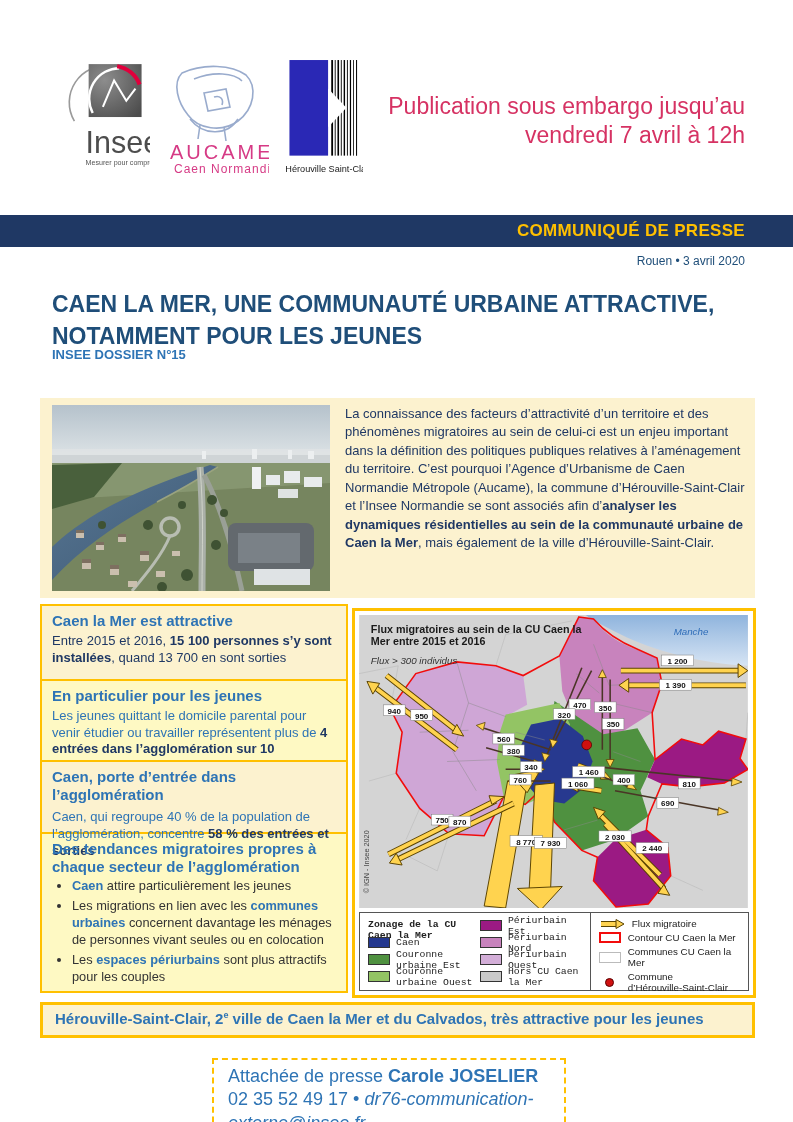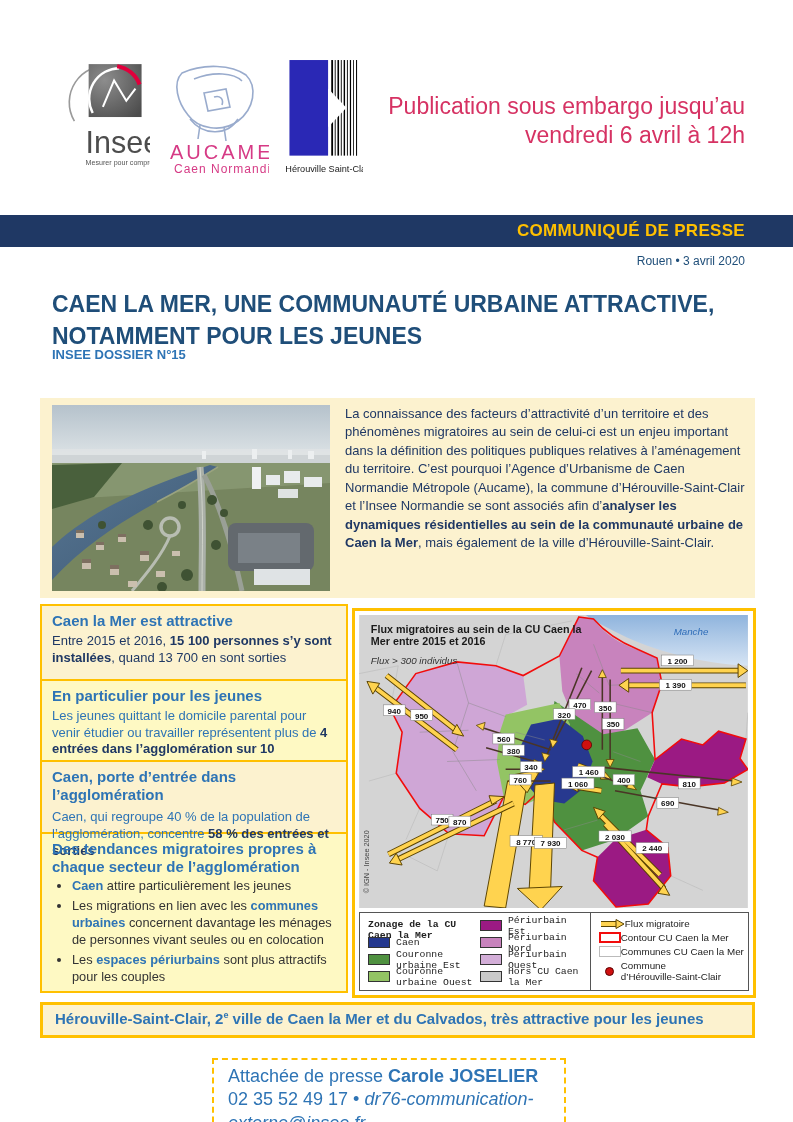--- a/index.html
+++ b/index.html
@@ -46,21 +46,21 @@
   .map-copy{font-size:7.5px;fill:#444;}
   .flux-label-bg{fill:#fff;stroke:#777;stroke-width:.5;}
   .flux-label{font-size:8.2px;font-weight:bold;fill:#111;text-anchor:middle;}
   .legend{margin-top:4px;border:1px solid #555;height:79px;display:flex;font-size:9.8px;color:#222;}
   .lg-left{flex:1.5;display:flex;padding:6px 4px 4px 8px;gap:6px;}
   .lg-col{flex:1;display:flex;flex-direction:column;justify-content:flex-start;gap:4px;font-family:Liberation Mono, monospace;}
   .lg-title{font-weight:bold;height:13px;}
   .lg-row{display:flex;align-items:center;gap:6px;height:13px;}
   .lg-swatch{width:22px;height:11px;border:1px solid #333;flex:none;}
   .lg-right{flex:1;border-left:1px solid #555;padding:5px 4px 3px 8px;display:flex;flex-direction:column;gap:3px;}
-  .lg-sym{display:flex;align-items:center;}
+  .lg-sym{display:flex;align-items:center;gap:7px;}
   .sym-contour{width:22px;height:11px;border:2px solid #f20c0c;background:#fff;flex:none;}
   .sym-communes{width:22px;height:11px;border:1px solid #bbb;background:#fff;flex:none;}
   .sym-dot{width:9px;height:9px;border-radius:50%;background:#d01010;border:1px solid #5a0000;margin:0 7px 0 6px;flex:none;}
   
   .banner{position:absolute;left:40px;top:1002px;width:715px;border:3px solid #ffc000;background:#fcf2cf;
           padding:4px 12px 6px 12px;box-sizing:border-box;}
   .banner h2{margin:0;color:#2e74b5;font-size:15px;line-height:1.3;font-weight:bold;}
   .banner .bd{color:#1f3864;font-size:13px;line-height:1.3;}
   .banner sup{font-size:9px;}
   
@@ -113,21 +113,21 @@
         <line x1="69" y1="2" x2="69" y2="96" stroke-width="0.8"></line>
         <line x1="72" y1="2" x2="72" y2="96" stroke-width="1"></line>
       </g>
       <polygon points="44,30 62,49 44,68" fill="#fff"></polygon>
       <text x="2" y="112" font-size="9" fill="#1a1a1a" data-interactable="false">Hérouville Saint-Clair</text>
     </svg>
   </div>
 
   <div class="embargo" data-interactable="false">
     <span data-interactable="false">Publication sous embargo jusqu’au</span><br>
-    <span data-interactable="false">vendredi 6 avril à 12h</span>
+    <span data-interactable="false">vendredi 7 avril à 12h</span>
   </div>
 
   <div class="navybar" data-interactable="false">
     <span class="cp" data-interactable="false">COMMUNIQUÉ DE PRESSE</span>
   </div>
   <div class="dateline" data-interactable="false">Rouen • 3 avril 2020</div>
 
   <div class="title" data-interactable="false">
     <span data-interactable="false">CAEN LA MER, UNE COMMUNAUTÉ URBAINE ATTRACTIVE,</span>
     <span data-interactable="false">NOTAMMENT POUR LES JEUNES</span>

